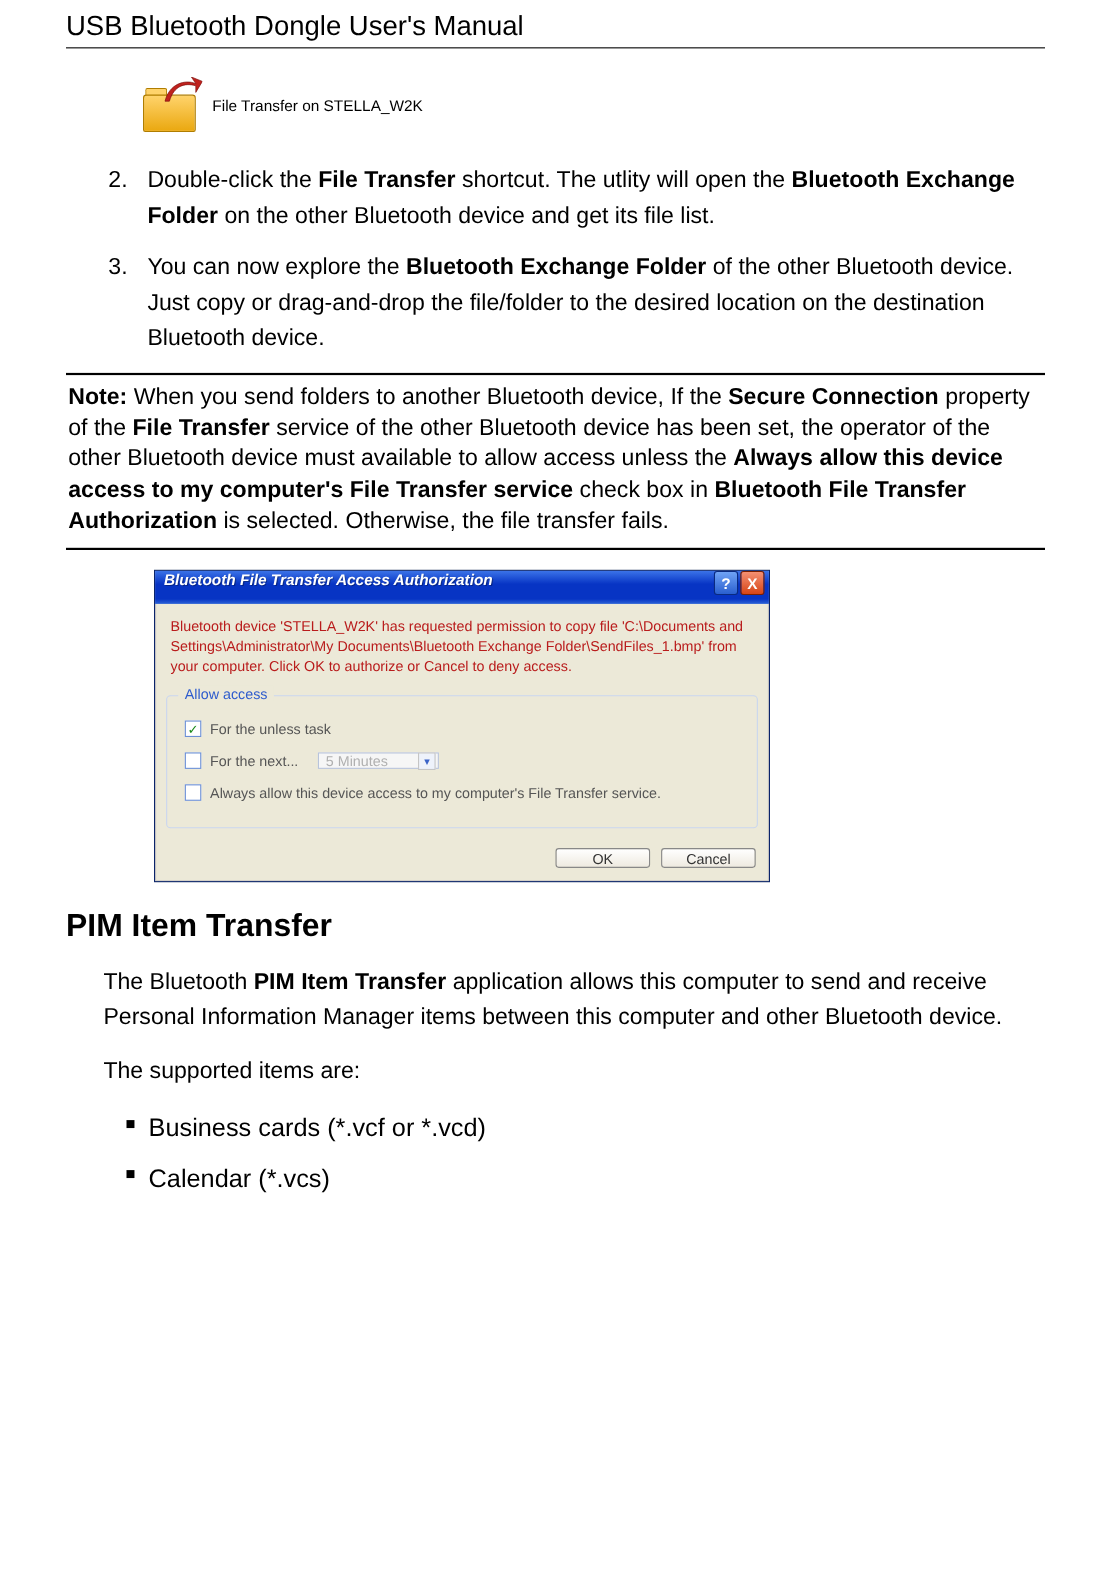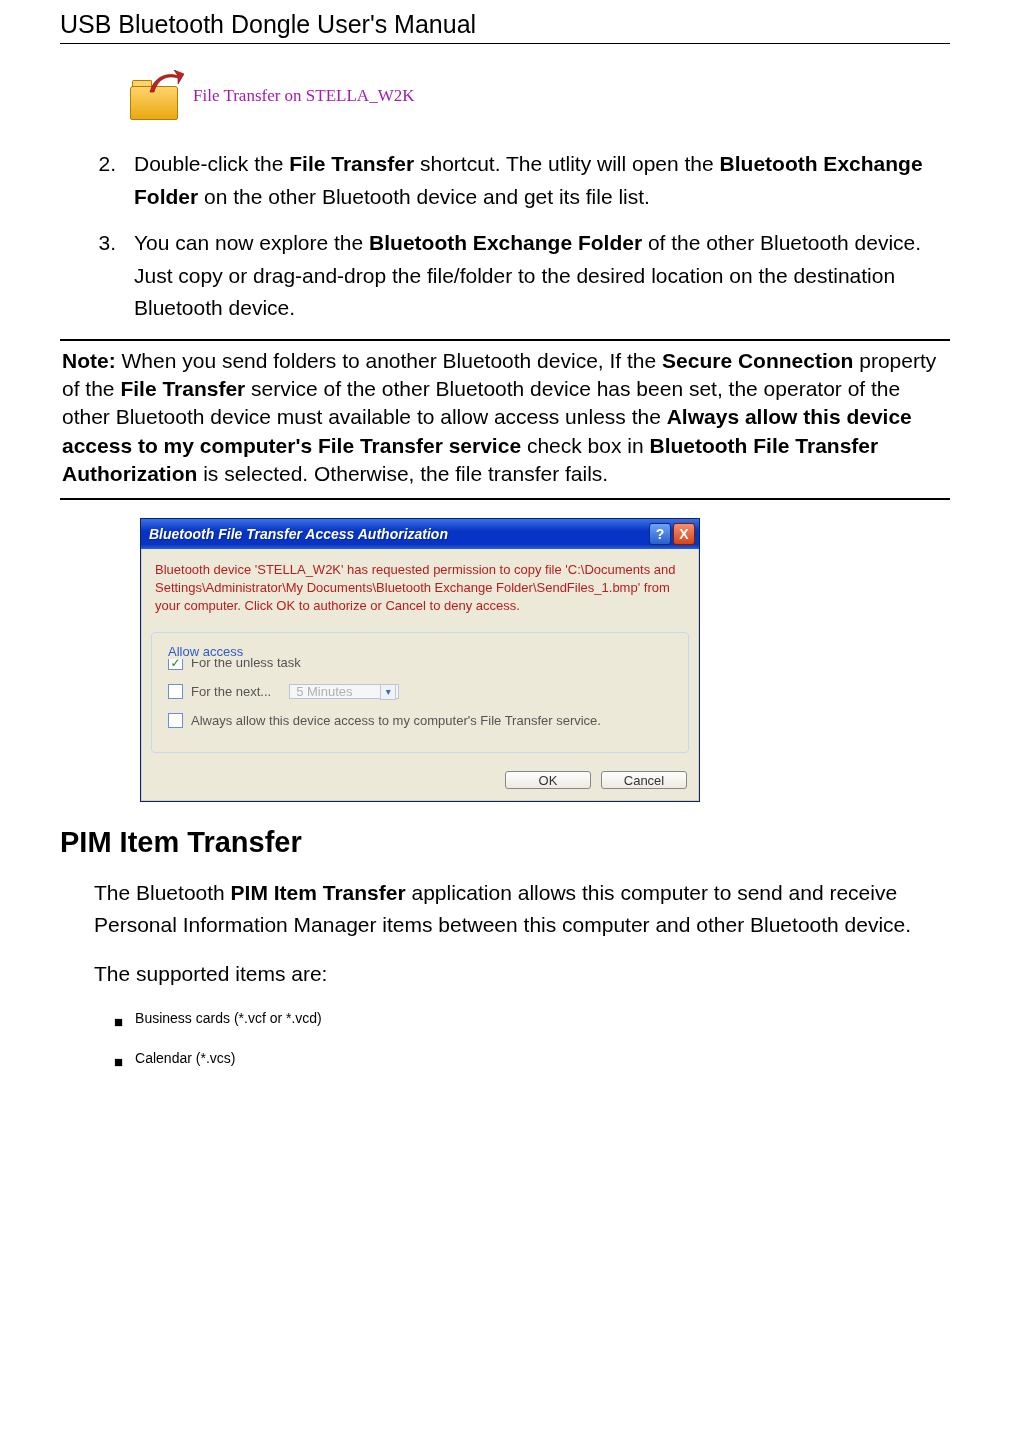--- a/index.html
+++ b/index.html
@@ -47,23 +47,22 @@
     border: 1px solid #b07d00;
     border-bottom: none;
     border-radius: 2px 2px 0 0;
   }
   .arrow-swoosh {
     position: absolute;
     top: -2px; left: 18px;
     width: 36px; height: 26px;
   }
   .shortcut-label {
-    font-size: 17px;
-    color: #a21caf;
-    font-family: Liberation Serif, serif;
+    font-size: 14px;
+    color: #000000;
   }
   ol.steps {
     list-style: none;
     margin-left: 34px;
     margin-bottom: 14px;
   }
   ol.steps > li {
     display: flex;
     gap: 18px;
     font-size: 21px;
@@ -93,21 +92,20 @@
     border: 1px solid #0a246a;
     font-family: Tahoma, Arial, sans-serif;
     font-size: 13px;
     background: #ece9d8;
     box-shadow: 0 0 0 1px #d4d0c8 inset;
   }
   .titlebar {
     background: linear-gradient(#3b73e8, #0734c4 40%, #0734c4 85%, #2a61d6);
     height: 30px;
     display: flex;
-    align-items: center;
     padding: 0 4px 0 8px;
   }
   .titlebar .title {
     flex: 1;
     color: #fff;
     font-weight: bold;
     font-style: italic;
     text-shadow: 1px 1px 0 rgba(0,0,0,.3);
     font-size: 14px;
   }
@@ -136,21 +134,20 @@
     padding: 14px 14px 10px 14px;
     position: relative;
   }
   .groupbox .legend {
     position: absolute;
     top: -10px; left: 10px;
     background: #ece9d8;
     padding: 0 6px;
     color: #2d5bcd;
     font-size: 13px;
-    margin-top: 21px;
   }
   .chk-row {
     display: flex;
     align-items: center;
     gap: 8px;
     margin: 8px 0 14px 2px;
     color: #555;
   }
   .chk {
     width: 15px; height: 15px;
@@ -203,21 +200,21 @@
   .para {
     font-size: 21px;
     line-height: 1.5;
     margin: 0 0 18px 34px;
   }
   ul.items {
     list-style: none;
     margin-left: 54px;
   }
   ul.items > li {
-    font-size: 14px;
+    font-size: 23px;
     line-height: 1.5;
     margin-bottom: 12px;
     display: flex;
     gap: 12px;
   }
   ul.items > li::before {
     content: "■";
     font-size: 15px;
     line-height: 1.9;
   }

